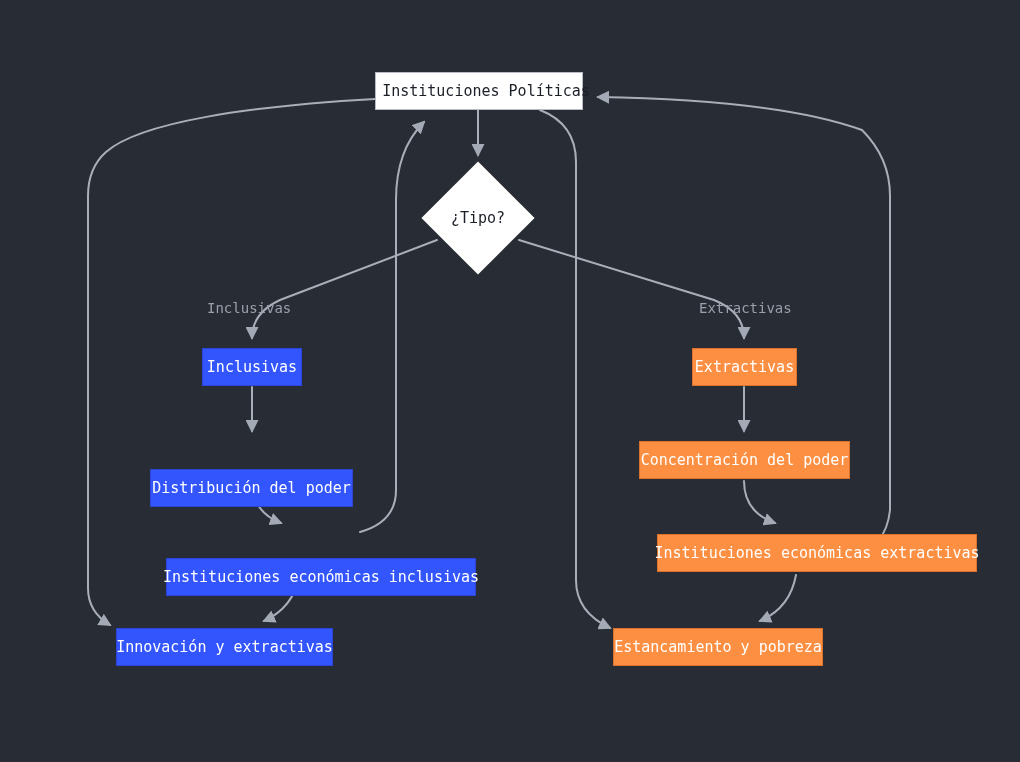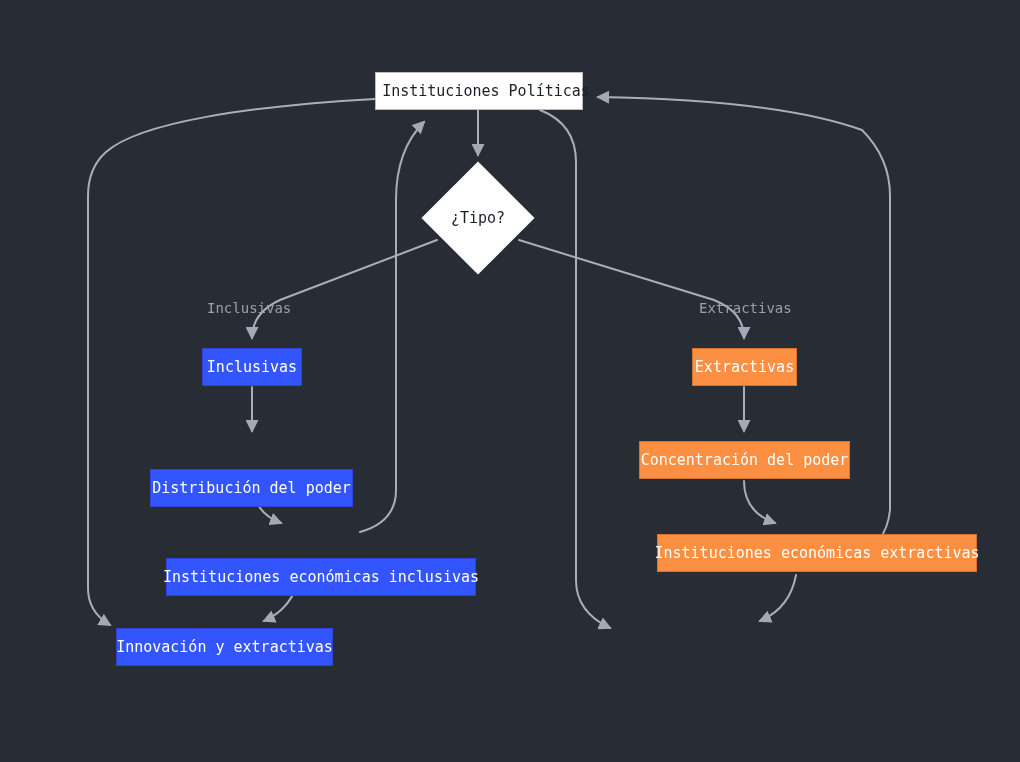--- a/index.html
+++ b/index.html
@@ -167,14 +167,17 @@
   </div>
 
   <div class="node node-orange" style="left:639px; top:441px; width:211px; height:38px;">
     <span>Concentración del poder</span>
   </div>
 
   <div class="node node-orange" style="left:657px; top:534px; width:320px; height:38px;">
     <span>Instituciones económicas extractivas</span>
   </div>
 
+  <div class="node node-orange" style="left:613px; top:628px; width:210px; height:38px;">
+    <span>Estancamiento y pobreza</span>
+  </div>
 
 </div>
 
 </body></html>

